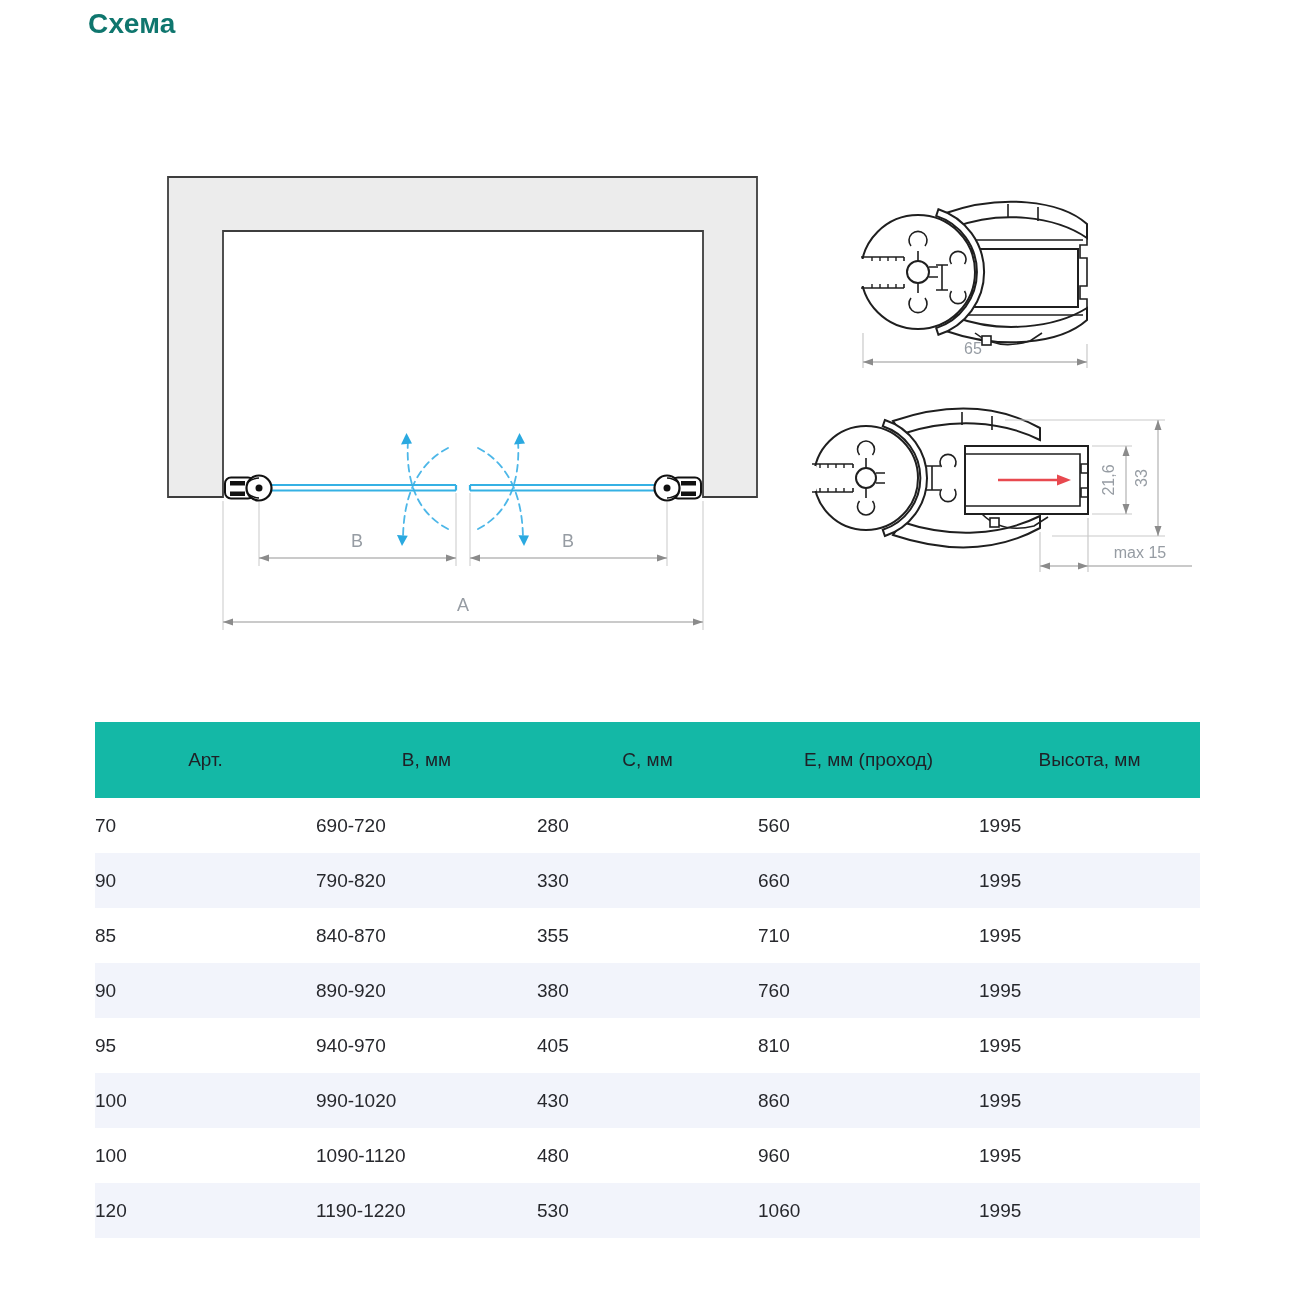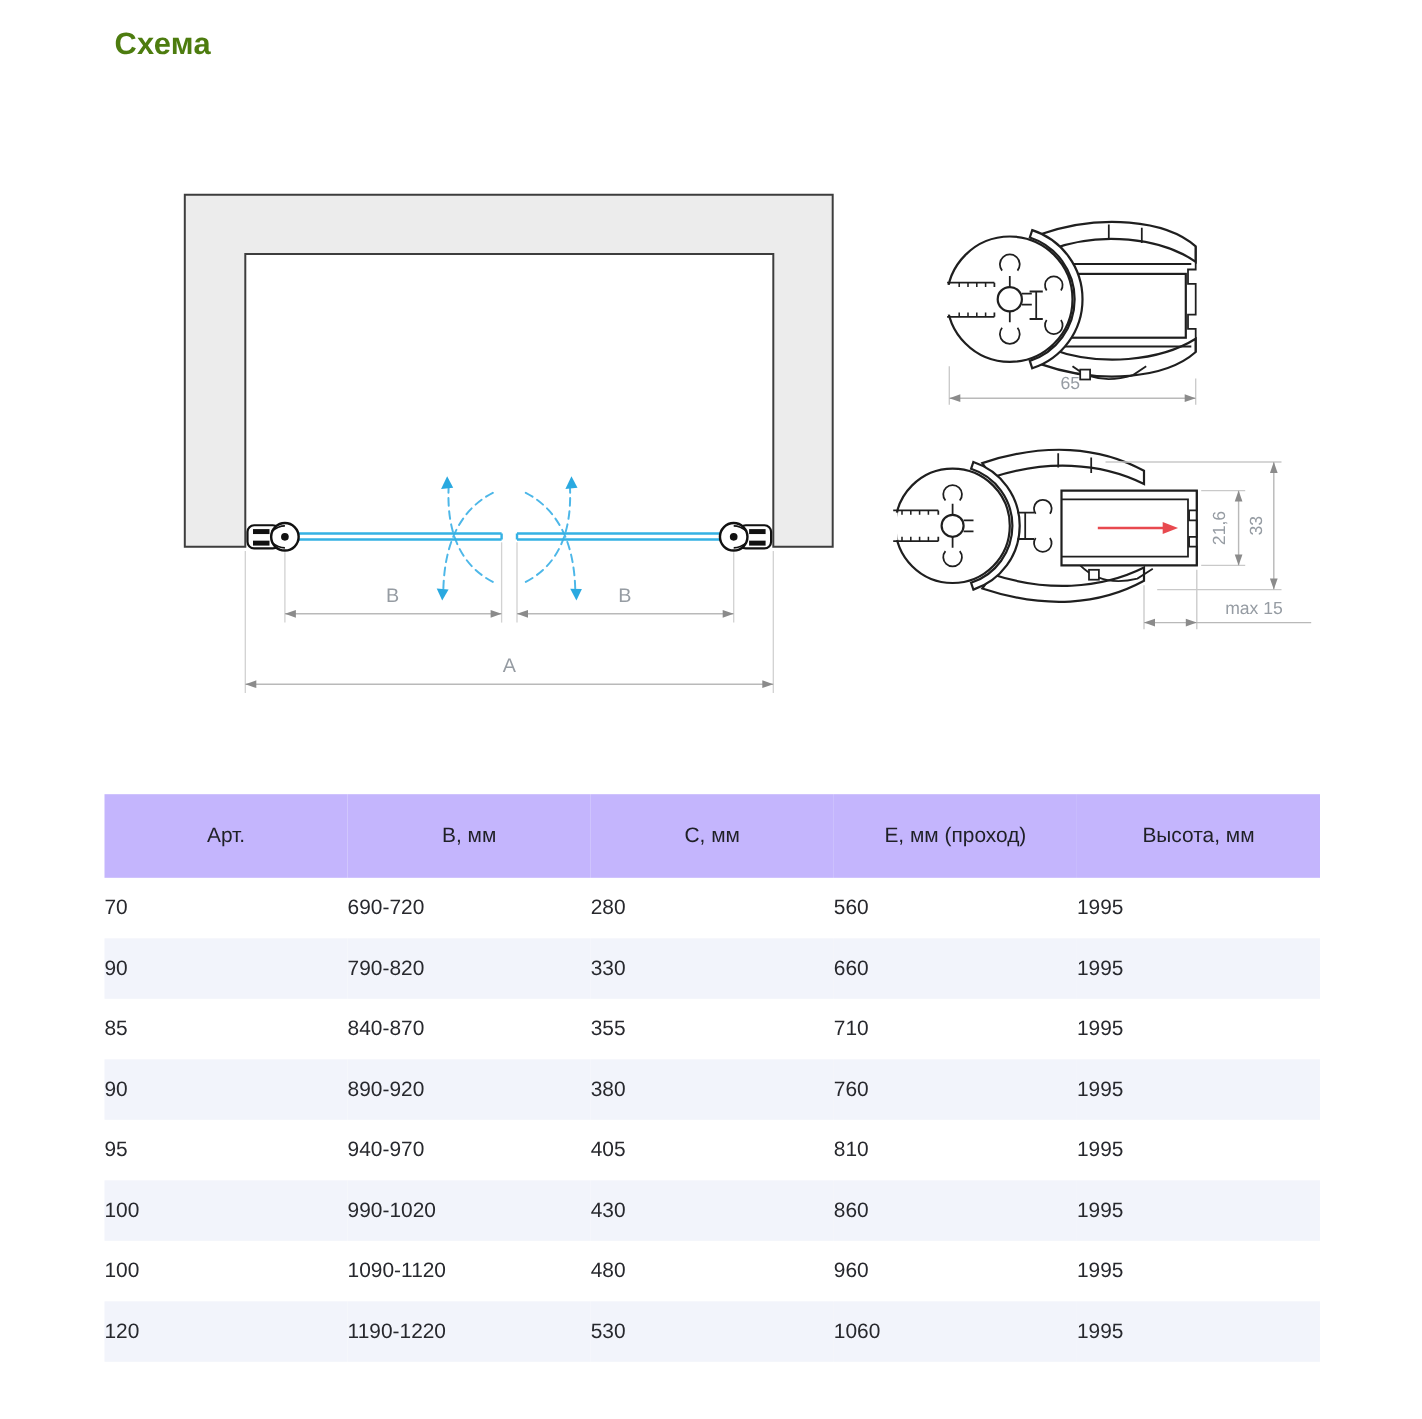--- a/index.html
+++ b/index.html
@@ -1,25 +1,25 @@
 <!DOCTYPE html>
 <html><head>
 <meta charset="utf-8">
 <style>
   html,body{margin:0;padding:0;background:#ffffff;}
   .page{position:relative;width:1293px;height:1290px;background:#fff;overflow:hidden;
         font-family:"Liberation Sans", sans-serif;}
-  .page-title{position:absolute;left:88px;top:8px;margin:16px;font-size:28px;font-weight:700;
-        color:#4d7c0f;letter-spacing:.3px;}
+  .page-title{position:absolute;left:88px;top:8px;margin:0;font-size:28px;font-weight:700;
+        color:#0f766e;letter-spacing:.3px;}
   .diagram-svg{position:absolute;left:0;top:0;}
   .spec-table-wrap{position:absolute;left:95px;top:722px;width:1105px;}
   table.spec{width:100%;border-collapse:collapse;table-layout:fixed;}
   table.spec th{background:transparent;font-weight:400;font-size:19px;color:#1f2026;
         text-align:center;padding:0;height:76px;}
-  table.spec thead tr{background:#c4b5fd;}
+  table.spec thead tr{background:#14b8a6;}
   table.spec td{font-size:19px;color:#27282d;text-align:left;padding:0;height:55px;}
   table.spec tbody tr:nth-child(even){background:#f2f4fb;}
   text{font-family:"Liberation Sans", sans-serif;}
   .dim-text{fill:#969ca3;font-size:18px;}
   .dim-text-sm{fill:#969ca3;font-size:16px;}
   .thin{stroke:#1f1f1f;stroke-width:1.6;fill:none;}
   .thick{stroke:#1f1f1f;stroke-width:2;fill:#fff;}
 </style>
 </head>
 <body>

